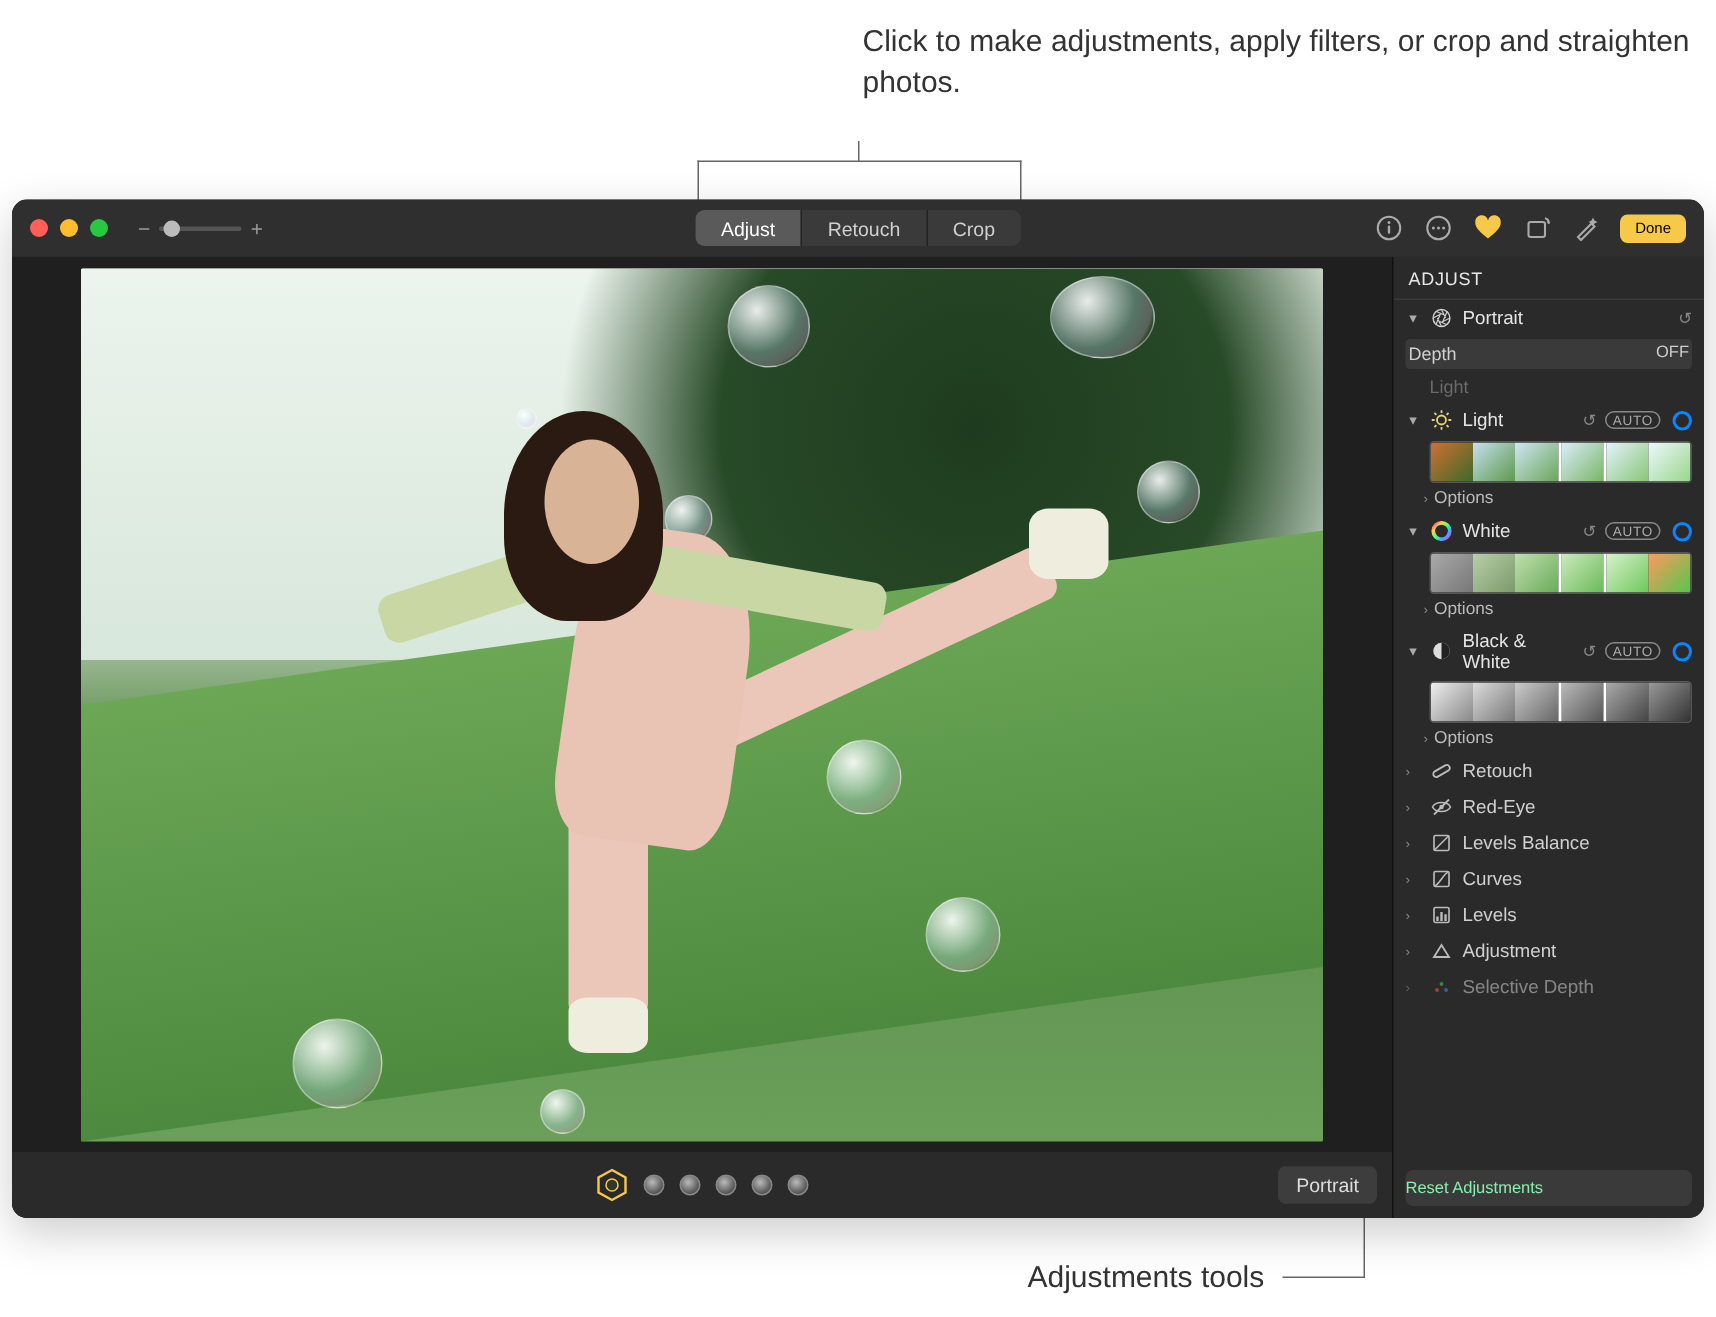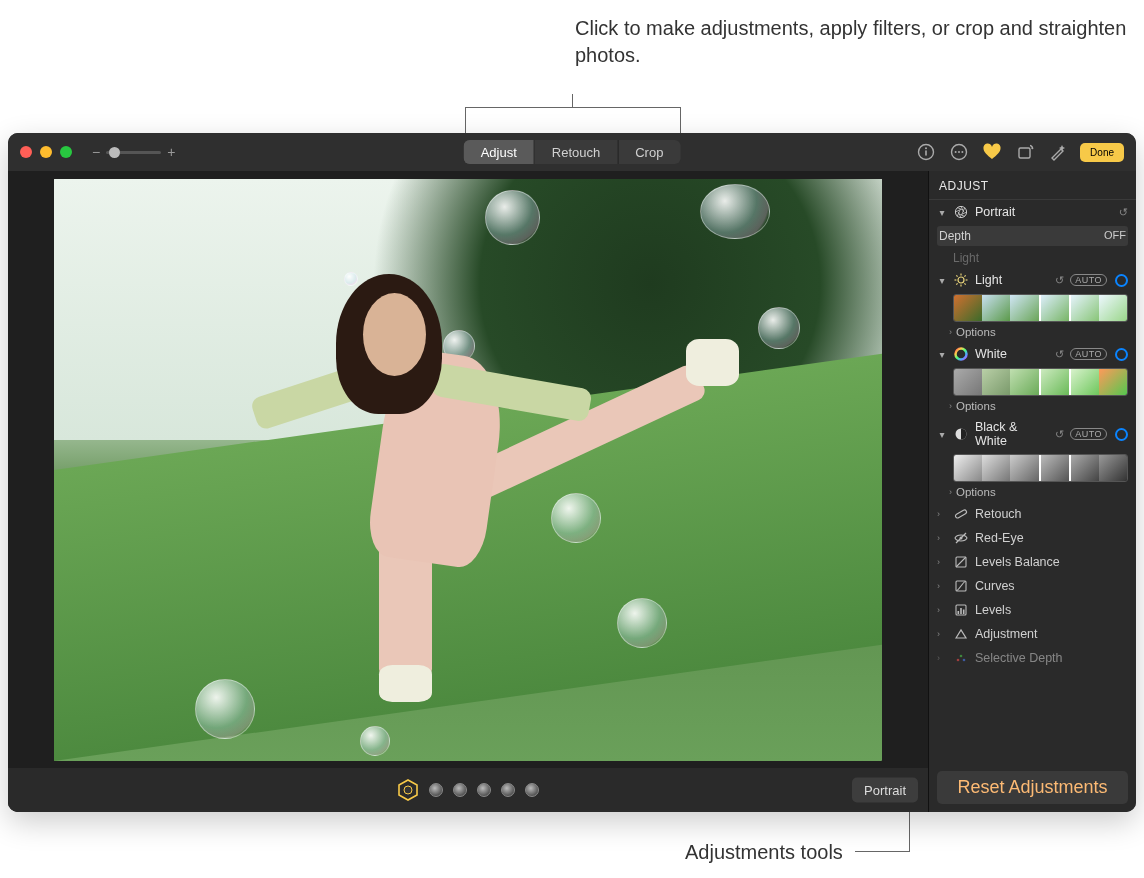--- a/index.html
+++ b/index.html
@@ -234,21 +234,21 @@
   }
   .thumbs-strip .t { flex:1; }
   .options-row { display:flex; align-items:center; gap:4px; padding:2px 8px 4px 20px; font-size:11.5px; color:#bbb; cursor:pointer; }
   .options-row .chev { font-size:9px; color:#888; }
   .collapsed-row { display:flex; align-items:center; gap:6px; padding:4px 8px; cursor:pointer; }
   .collapsed-row .chev { width:10px; font-size:9px; color:#888; }
   .collapsed-row .ci { width:16px; height:16px; display:flex; align-items:center; justify-content:center; }
   .collapsed-row .cl { flex:1; }
   .collapsed-row.fade { opacity:0.55; }
   .reset-btn {
-    margin:8px; padding:6px 0; text-align:center; background:#3a3a3a; border-radius:5px; font-size:18px; color:#fdba74; cursor:pointer;
+    margin:8px; padding:6px 0; text-align:left; background:#3a3a3a; border-radius:5px; font-size:11px; color:#86efac; cursor:pointer;
   }
   svg { display:block; }
 </style>
 </head>
 <body>
 
 <div class="canvas">
 
   <div class="callout-top">Click to make adjustments, apply filters, or crop and straighten photos.</div>
   <div class="callout-top-leader"></div>

